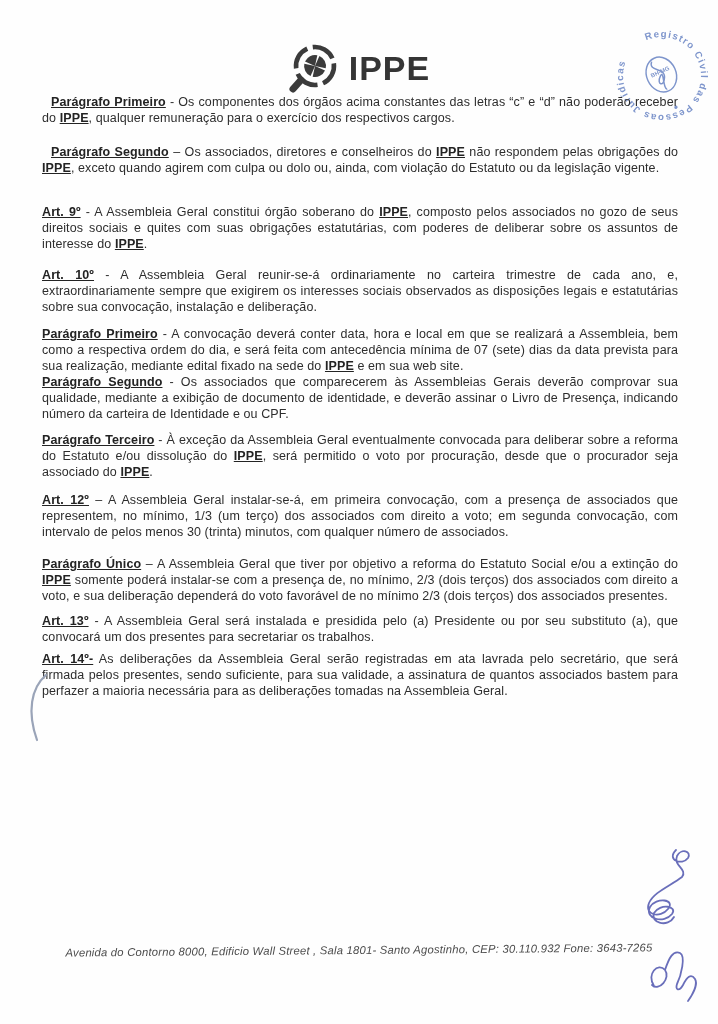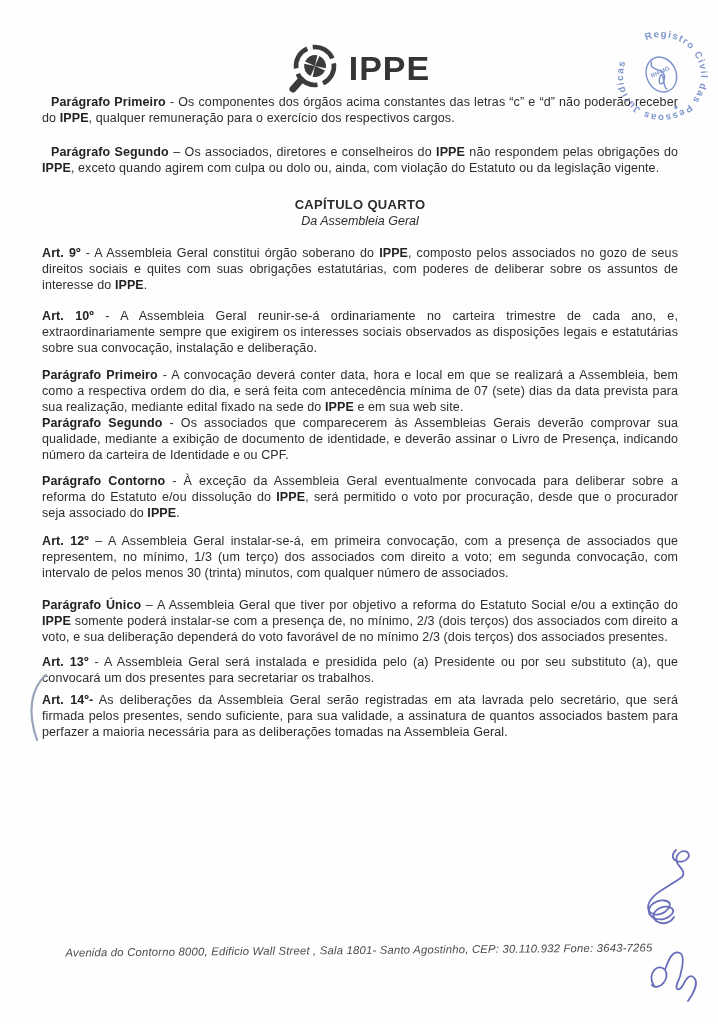--- a/index.html
+++ b/index.html
@@ -31,21 +31,21 @@
 
   
   .textflow {
     position:absolute; top:94px; left:42px; width:636px;
   }
   p.para {
     margin:0; font-size:12.5px; line-height:16px; text-align:justify;
     letter-spacing:.1px;
   }
   p.para.indent { text-indent:9px; }
-  p.para b, p.para strong { font-weight:700; color:#232323; }
+  p.para b, p.para strong { font-weight:700; color:#232323;text-decoration:underline; }
   .chapter { text-align:center; }
   .chapter-title { font-size:13px; font-weight:700; line-height:16px; letter-spacing:.3px; }
   .chapter-subtitle { font-size:12.5px; font-style:italic; line-height:16px; }
 
   
   .footer {
     position:absolute; top:944px; left:0; right:0;
     text-align:center; font-size:11.3px; font-style:italic; color:#4c4c4c;
     transform:rotate(-0.5deg); letter-spacing:.2px;
   }
@@ -88,37 +88,33 @@
       <path d="M44,31 C37,39 54,41 49,50 C45,58 39,53 46,47 C52,42 43,60 47,61"></path>
     </g>
     <text x="47.5" y="45" font-size="5.6" fill="#5f7cc0" text-anchor="middle" font-family="Liberation Sans, sans-serif" font-weight="700">BH-MG</text>
     <circle cx="47.5" cy="80" r="1.6" fill="#5f7cc0"></circle>
   </svg>
 
   <div class="textflow">
 
     <p class="para indent" style="margin-bottom:18px"><strong>Parágrafo Primeiro</strong><span> - </span><span>Os componentes dos órgãos acima constantes das letras “c” e “d” não poderão receber do <b>IPPE</b>, qualquer remuneração para o exercício dos respectivos cargos.</span></p>
 
-    <p class="para indent" style="margin-bottom:21px"><strong>Parágrafo Segundo</strong><span> – </span><span>Os associados, diretores e conselheiros do <b>IPPE</b> não respondem pelas obrigações do <b>IPPE</b>, exceto quando agirem com culpa ou dolo ou, ainda, com violação do Estatuto ou da legislação vigente.</span></p>
+    <p class="para indent" style="margin-bottom:28px"><strong>Parágrafo Segundo</strong><span> – </span><span>Os associados, diretores e conselheiros do <b>IPPE</b> não respondem pelas obrigações do <b>IPPE</b>, exceto quando agirem com culpa ou dolo ou, ainda, com violação do Estatuto ou da legislação vigente.</span></p>
 
-    <div class="chapter" style="margin-bottom:16px">
-      <div class="chapter-title">CAPÍTULO QUARTO</div>
-      <div class="chapter-subtitle">Da Assembleia Geral</div>
-    </div>
 
     <p class="para" style="margin-bottom:15px"><strong>Art. 9º</strong><span> - </span><span>A Assembleia Geral constitui órgão soberano do <b>IPPE</b>, composto pelos associados no gozo de seus direitos sociais e quites com suas obrigações estatutárias, com poderes de deliberar sobre os assuntos de interesse do <b>IPPE</b>.</span></p>
 
     <p class="para" style="margin-bottom:11px"><strong>Art. 10º</strong><span> - </span><span>A Assembleia Geral reunir-se-á ordinariamente no carteira trimestre de cada ano, e, extraordinariamente sempre que exigirem os interesses sociais observados as disposições legais e estatutárias sobre sua convocação, instalação e deliberação.</span></p>
 
 
     <p class="para" style=""><strong>Parágrafo Primeiro</strong><span> - </span><span>A convocação deverá conter data, hora e local em que se realizará a Assembleia, bem como a respectiva ordem do dia, e será feita com antecedência mínima de 07 (sete) dias da data prevista para sua realização, mediante edital fixado na sede do <b>IPPE</b> e em sua web site.</span></p>
 
     <p class="para" style="margin-bottom:10px"><strong>Parágrafo Segundo</strong><span> - </span><span>Os associados que comparecerem às Assembleias Gerais deverão comprovar sua qualidade, mediante a exibição de documento de identidade, e deverão assinar o Livro de Presença, indicando número da carteira de Identidade e ou CPF.</span></p>
 
-    <p class="para" style="margin-bottom:12px"><strong>Parágrafo Contorno</strong><span> - </span><span>À exceção da Assembleia Geral eventualmente convocada para deliberar sobre a reforma do Estatuto e/ou dissolução do <b>IPPE</b>, será permitido o voto por procuração, desde que o procurador seja associado do <b>IPPE</b>.</span></p>
+    <p class="para" style="margin-bottom:12px"><strong>Parágrafo Terceiro</strong><span> - </span><span>À exceção da Assembleia Geral eventualmente convocada para deliberar sobre a reforma do Estatuto e/ou dissolução do <b>IPPE</b>, será permitido o voto por procuração, desde que o procurador seja associado do <b>IPPE</b>.</span></p>
 
     <p class="para" style="margin-bottom:16px"><strong>Art. 12º</strong><span> – </span><span>A Assembleia Geral instalar-se-á, em primeira convocação, com a presença de associados que representem, no mínimo, 1/3 (um terço) dos associados com direito a voto; em segunda convocação, com intervalo de pelos menos 30 (trinta) minutos, com qualquer número de associados.</span></p>
 
     <p class="para" style="margin-bottom:9px"><strong>Parágrafo Único</strong><span> – </span><span>A Assembleia Geral que tiver por objetivo a reforma do Estatuto Social e/ou a extinção do <b>IPPE</b> somente poderá instalar-se com a presença de, no mínimo, 2/3 (dois terços) dos associados com direito a voto, e sua deliberação dependerá do voto favorável de no mínimo 2/3 (dois terços) dos associados presentes.</span></p>
 
     <p class="para" style="margin-bottom:6px"><strong>Art. 13º</strong><span> - </span><span>A Assembleia Geral será instalada e presidida pelo (a) Presidente ou por seu substituto (a), que convocará um dos presentes para secretariar os trabalhos.</span></p>
 
     <p class="para"><strong>Art. 14º-</strong><span> </span><span>As deliberações da Assembleia Geral serão registradas em ata lavrada pelo secretário, que será firmada pelos presentes, sendo suficiente, para sua validade, a assinatura de quantos associados bastem para perfazer a maioria necessária para as deliberações tomadas na Assembleia Geral.</span></p>
 
   </div>

